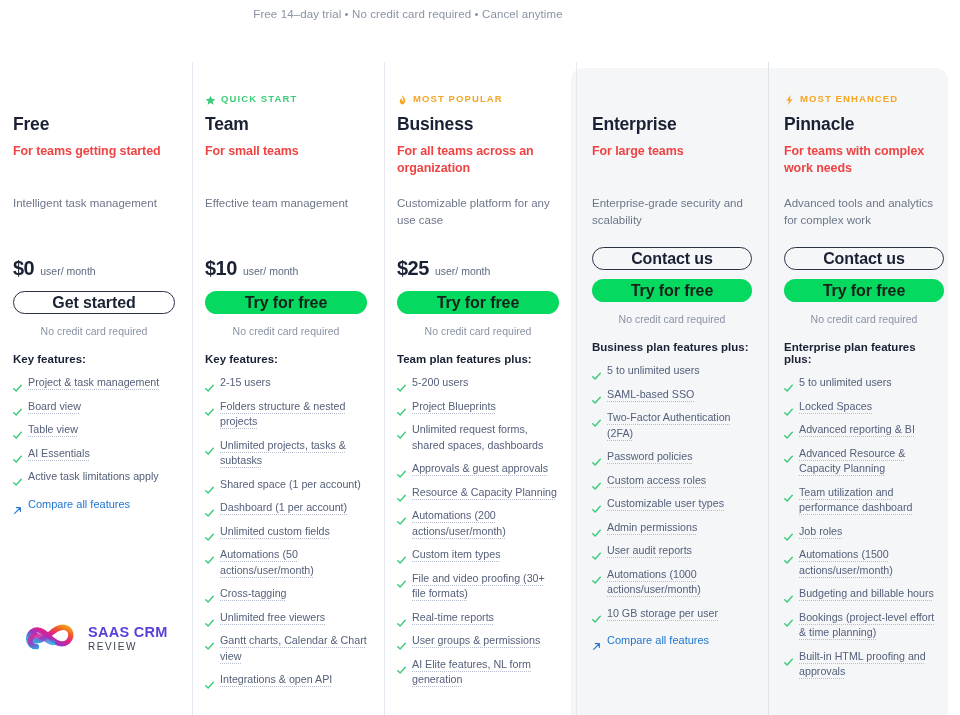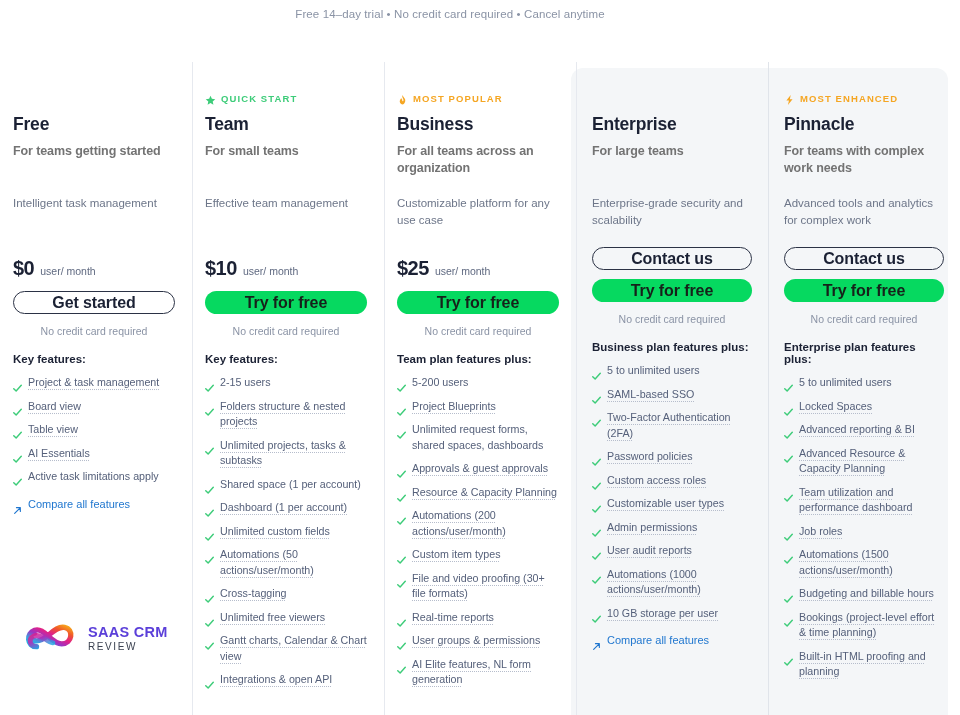--- a/index.html
+++ b/index.html
@@ -7,21 +7,21 @@
     width: 960px; height: 715px;
     background: #ffffff;
     font-family: "Liberation Sans", sans-serif;
     overflow: hidden;
   }
   .page { position: relative; width: 960px; height: 715px; }
 
   
   .trial-strip {
     position: absolute; top: 0; left: 0; width: 816px; height: 28px;
-    display: flex; align-items: center; justify-content: center; margin-left: 42px;
+    display: flex; align-items: center; justify-content: center;
   }
   .trial-text {
     font-size: 11.5px; color: #8a93a5; letter-spacing: .1px; white-space: nowrap;
   }
 
   
   .hl-card {
     position: absolute; left: 571px; top: 68px; width: 377px; height: 647px;
     background: #f4f6f8; border-radius: 12px 12px 0 0;
   }
@@ -55,21 +55,21 @@
   .badge.orange .badge-label { color: #f5a623; }
   .badge-ico { width: 11px; height: 12px; display: block; }
   .badge-spacer { height: 46px; }
 
   
   .plan-name {
     font-size: 17.5px; font-weight: 700; color: #1b2134;
     letter-spacing: -.2px; margin-bottom: 8px;
   }
   .plan-tag {
-    font-size: 12.5px; font-weight: 700; color: #737373;
+    font-size: 12.5px; font-weight: 700; color: #ef4444;
     line-height: 17px; letter-spacing: -.1px;
     min-height: 34px;
   }
   .plan-desc {
     font-size: 11.5px; color: #6d7689; line-height: 17px;
     margin-top: 18px; min-height: 52px;
   }
 
   
   .price-row {
@@ -499,21 +499,21 @@
         <div class="feat">
           <span class="check"><svg viewBox="0 0 12 12" width="9" height="9">
               <path d="M1 6.2 L4.2 9.4 L11 1.8" fill="none" stroke="#3dcc79" stroke-width="1.9" stroke-linecap="round" stroke-linejoin="round"></path>
             </svg></span>
           <span class="feat-text dot">Bookings (project-level effort &amp; time planning)</span>
         </div>
         <div class="feat">
           <span class="check"><svg viewBox="0 0 12 12" width="9" height="9">
               <path d="M1 6.2 L4.2 9.4 L11 1.8" fill="none" stroke="#3dcc79" stroke-width="1.9" stroke-linecap="round" stroke-linejoin="round"></path>
             </svg></span>
-          <span class="feat-text dot">Built-in HTML proofing and planning</span>
+          <span class="feat-text dot">Built-in HTML proofing and approvals</span>
         </div>
       </div>
     </div>
 
   <div class="logo-wrap">
     <span class="logo-mark">
       <svg viewBox="0 0 120 80" width="58" height="40">
         <defs>
           <linearGradient id="ginf" x1="0" y1="1" x2="1" y2="0">
             <stop offset="0%" stop-color="#16b9e8"></stop>

